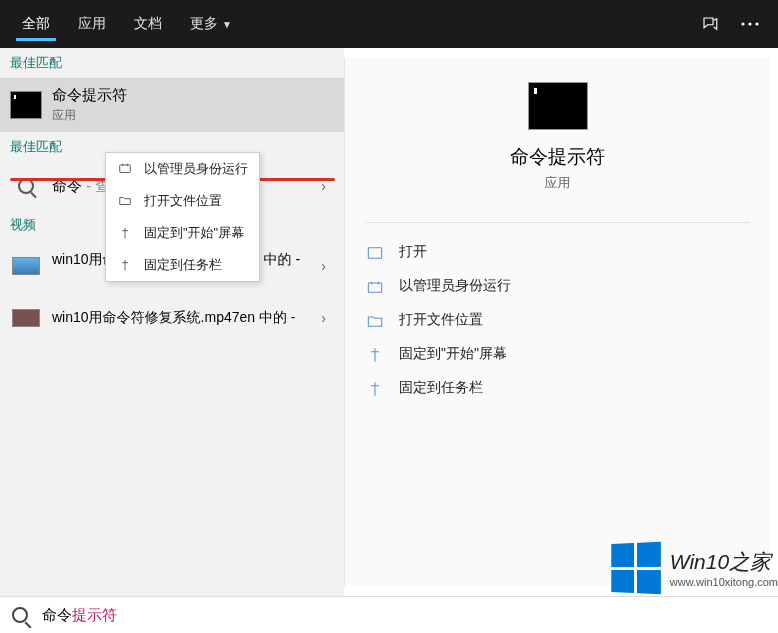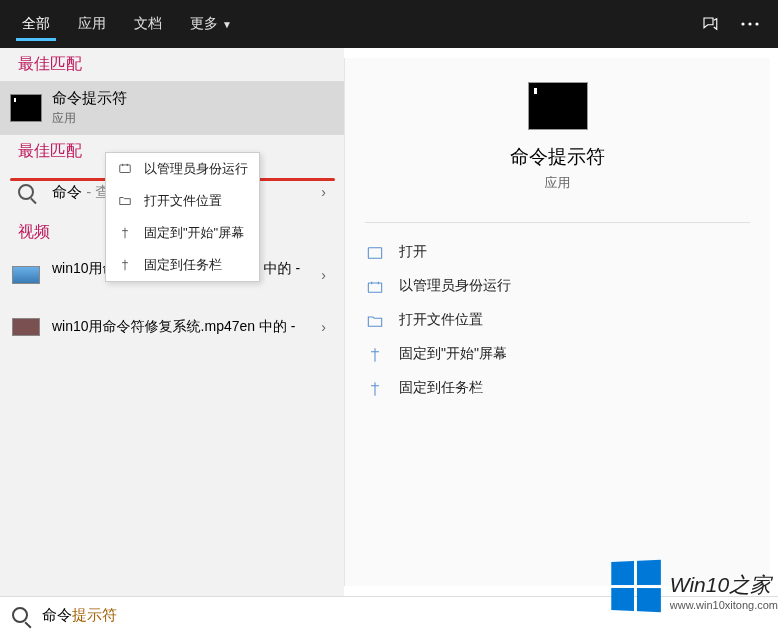--- a/index.html
+++ b/index.html
@@ -61,23 +61,22 @@
       height: 548px;
     }
     .left-pane {
       width: 344px;
       background: #f2f2f2;
       overflow-y: auto;
       position: relative;
     }
     .section-header {
       padding: 6px 10px;
-      font-size: 16px;
-      color: #be185d;
-      margin-left: 8px;
+      font-size: 13px;
+      color: #0f766e;
     }
     .result-item {
       display: flex;
       align-items: center;
       padding: 8px 10px;
       cursor: pointer;
       position: relative;
     }
     .result-item.selected {
       background: #d9d9d9;
@@ -278,27 +277,27 @@
     }
     .sb-icon::after {
       content: "";
       position: absolute;
       width: 8px; height: 2px;
       background: #444;
       bottom: -5px; right: -6px;
       transform: rotate(45deg);
     }
     .sb-text .typed { color: #000; font-size: 15px; }
-    .sb-text .hint { color: #a16207; font-size: 15px; }
+    .sb-text .hint { color: #be185d; font-size: 15px; }
     .watermark {
       position: absolute;
-      bottom: 22px;
+      bottom: 40px;
       right: 0px;
       display: flex;
-      align-items: flex-end;
+      align-items: center;
       z-index: 200;
       background: rgba(255,255,255,0);
     }
     .wm-logo {
       display: grid;
       grid-template-columns: 1fr 1fr;
       grid-template-rows: 1fr 1fr;
       gap: 3px;
       width: 50px;
       height: 50px;

